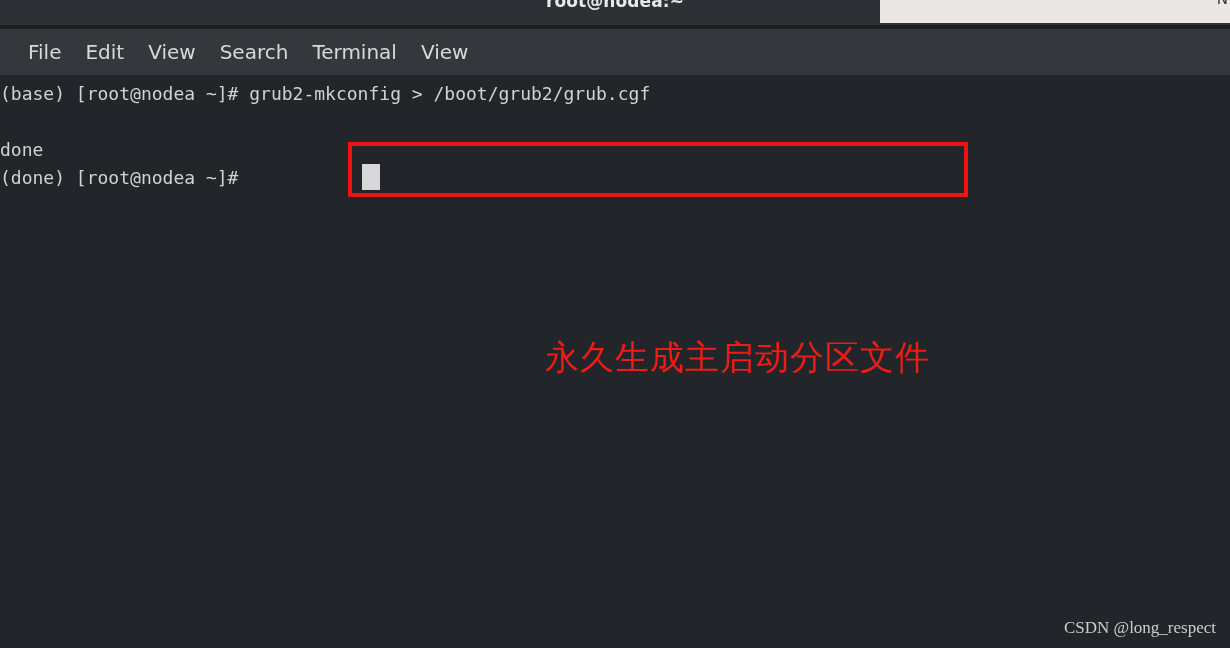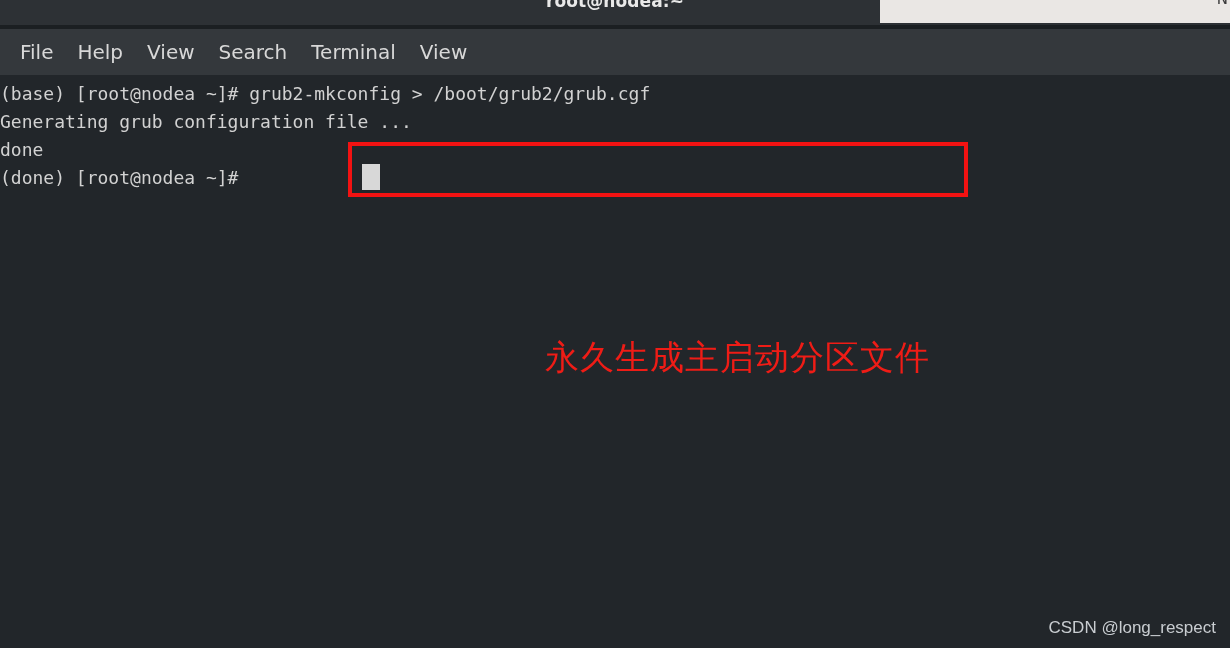--- a/index.html
+++ b/index.html
@@ -76,21 +76,21 @@
   
   .menubar {
     position: absolute;
     left: 0;
     top: 29px;
     width: 1230px;
     height: 46px;
     background: #34383c;
     display: flex;
     align-items: center;
-    padding-left: 8px;
+    padding-left: 16px;
     box-sizing: border-box;
   }
   .menu-item {
     font-family: "DejaVu Sans", sans-serif;
     font-size: 20px;
     color: #d8d8d8;
     padding: 2px 12px;
     white-space: nowrap;
     cursor: default;
   }
@@ -152,51 +152,50 @@
     color: #ef1c16;
     white-space: nowrap;
     letter-spacing: 1px;
   }
 
   
   .watermark {
     position: absolute;
     right: 14px;
     bottom: 10px;
-    font-family: Liberation Sans, sans-serif;
+    font-family: Liberation Serif, serif;
     font-size: 17px;
     color: #c9cdd1;
     white-space: nowrap;
   }
 </style>
 </head>
 <body>
 
 <div id="app">
 
   <div class="titlebar">
     <div class="titlebar-text">root@nodea:~</div>
   </div>
   <div class="overlay-panel">
     <div class="overlay-panel-mark">N</div>
   </div>
   <div class="titlebar-underline"></div>
 
   <div class="menubar">
     <div class="menu-item">File</div>
-    <div class="menu-item">Help</div>
+    <div class="menu-item">Edit</div>
     <div class="menu-item">View</div>
     <div class="menu-item">Search</div>
     <div class="menu-item">Terminal</div>
     <div class="menu-item">View</div>
   </div>
 
   <div class="terminal">
     <div class="term-line l0">(base) [root@nodea ~]# grub2-mkconfig &gt; /boot/grub2/grub.cgf</div>
-    <div class="term-line l1">Generating grub configuration file ...</div>
     <div class="term-line l2">done</div>
     <div class="term-line l3">(done) [root@nodea ~]# </div>
     <div class="cursor-block"></div>
 
     <div class="redbox"></div>
 
     <div class="annotation-cn">永久生成主启动分区文件</div>
 
     <div class="watermark">CSDN @long_respect</div>
   </div>

